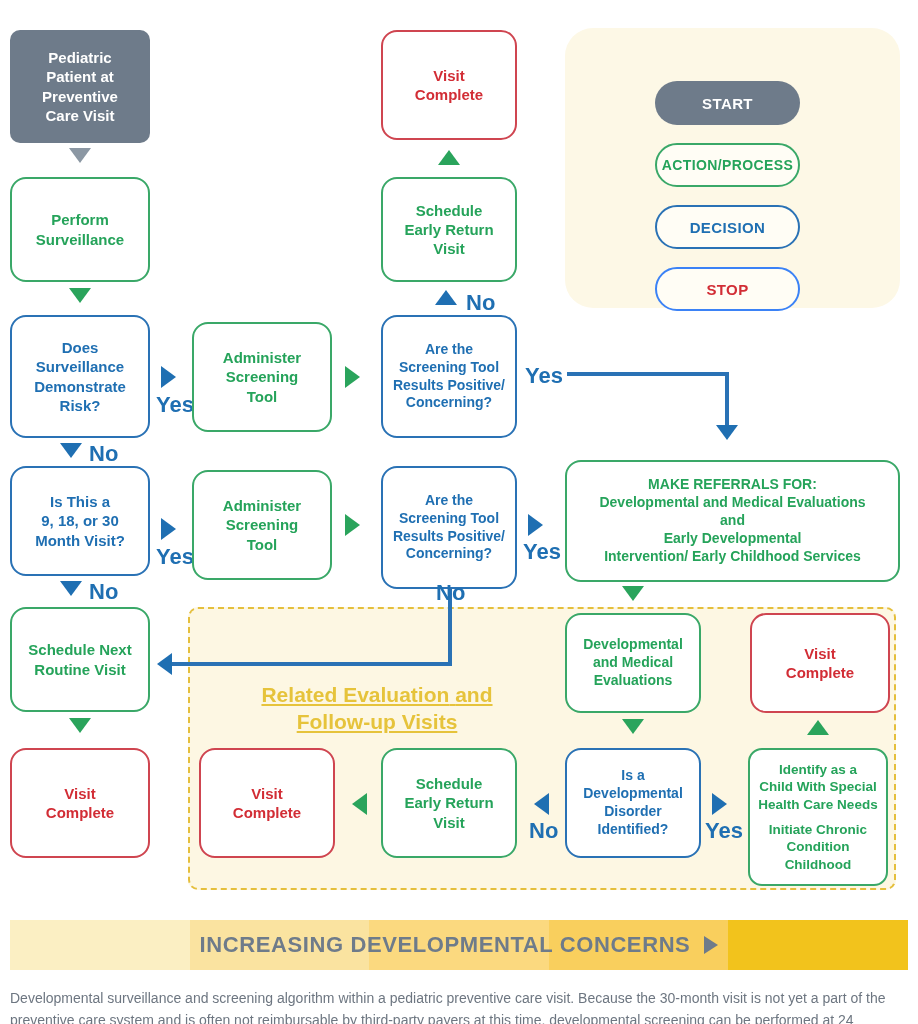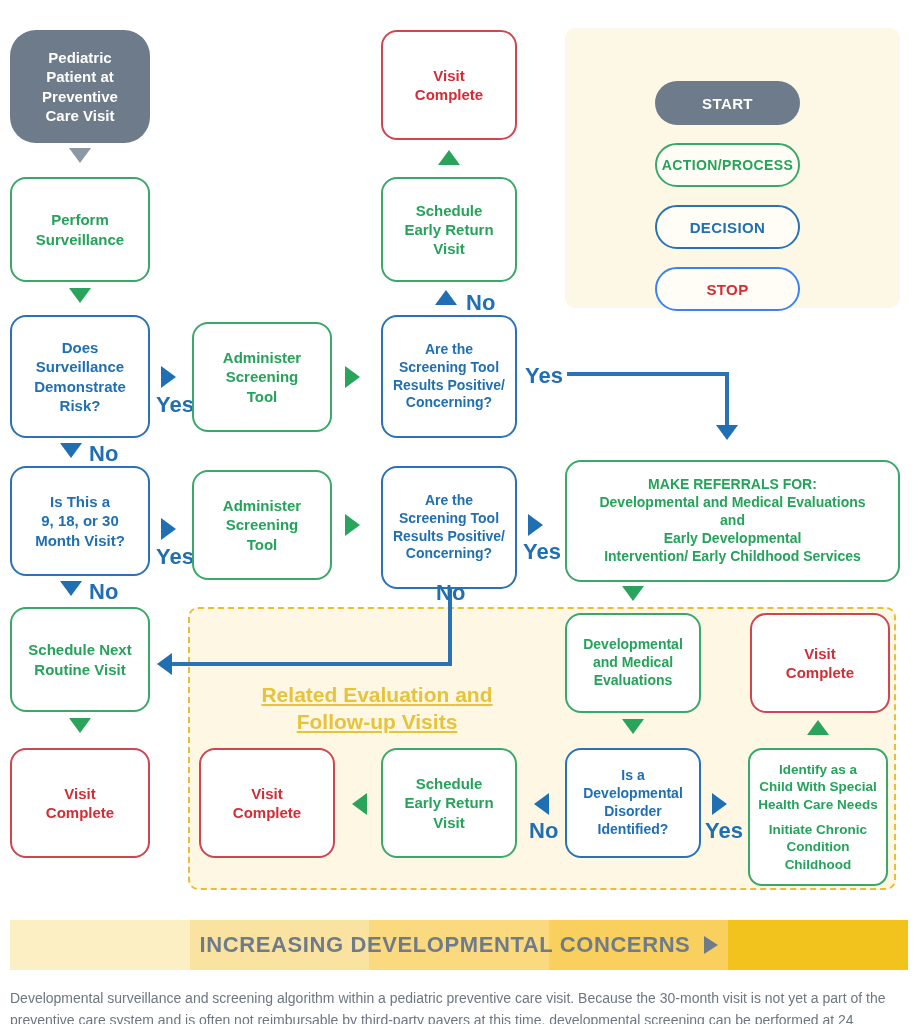--- a/index.html
+++ b/index.html
@@ -35,21 +35,21 @@
     line-height: 1.28;
     background: #ffffff;
   }
   .node .lines { display: block; width: 100%; }
   .node .ln { display: block; }
 
   .node-start {
     background: #6e7b8a;
     border: none;
     color: #ffffff;
-    border-radius: 26px;
+    border-radius: 10px;
   }
   .node-action {
     border: 2px solid #3aa868;
     color: #25a35a;
   }
   .node-decision {
     border: 2px solid #2a72b5;
     color: #1f6fb2;
   }
   .node-stop {
@@ -192,21 +192,21 @@
     color: #6d7681;
     font-size: 14px;
     line-height: 1.55;
   }
 </style>
 </head>
 <body>
 
 <div id="canvas">
 
-  <div class="legend-panel" style="left:565px; top:28px; width:335px; height:280px;">
+  <div class="legend-panel" style="left:565px; top:28px; width:335px; height:280px;border-radius:28px;">
     <div class="legend-chip chip-start" style="left:90px; top:53px;  width:145px; height:44px; font-size:15px;">
       <span>START</span>
     </div>
     <div class="legend-chip chip-action" style="left:90px; top:115px; width:145px; height:44px; font-size:14px;">
       <span>ACTION/PROCESS</span>
     </div>
     <div class="legend-chip chip-decision" style="left:90px; top:177px; width:145px; height:44px; font-size:15px;">
       <span>DECISION</span>
     </div>
     <div class="legend-chip chip-stop" style="left:90px; top:239px; width:145px; height:44px; font-size:15px;">

